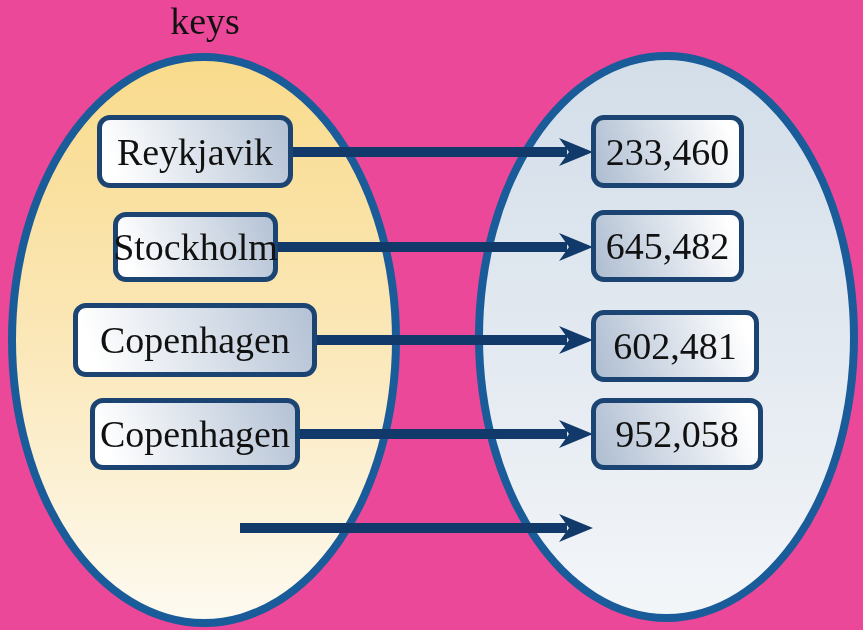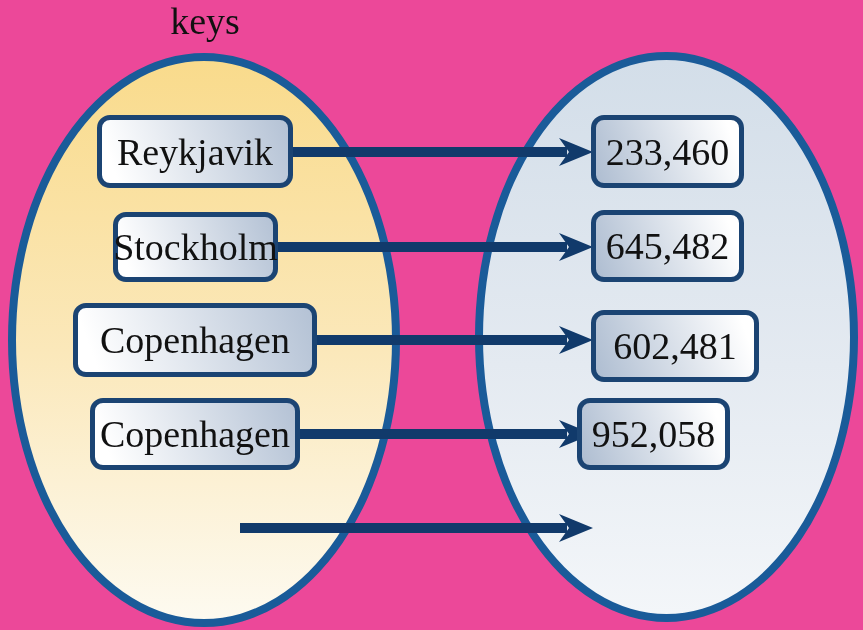--- a/index.html
+++ b/index.html
@@ -68,21 +68,21 @@
 
   #key-0 { left:  97px; top: 115px; width: 196px; height: 73px; }
   #key-1 { left: 113px; top: 212px; width: 165px; height: 70px; }
   #key-2 { left:  73px; top: 303px; width: 244px; height: 74px; }
   #key-3 { left:  90px; top: 398px; width: 210px; height: 72px; }
   #key-4 { left: 145px; top: 493px; width: 100px; height: 70px; }
 
   #value-0 { left: 591px; top: 115px; width: 153px; height: 73px; }
   #value-1 { left: 591px; top: 210px; width: 153px; height: 72px; text-align: center; }
   #value-2 { left: 591px; top: 310px; width: 168px; height: 72px; }
-  #value-3 { left: 577px; top: 398px; width: 153px; height: 72px; }
+  #value-3 { left: 591px; top: 398px; width: 172px; height: 72px; }
   #value-4 { left: 591px; top: 493px; width: 153px; height: 70px; }
 
   
   .arrow {
     position: absolute;
     height: 30px;
     z-index: 2;
   }
   .arrow .shaft {
     position: absolute;

